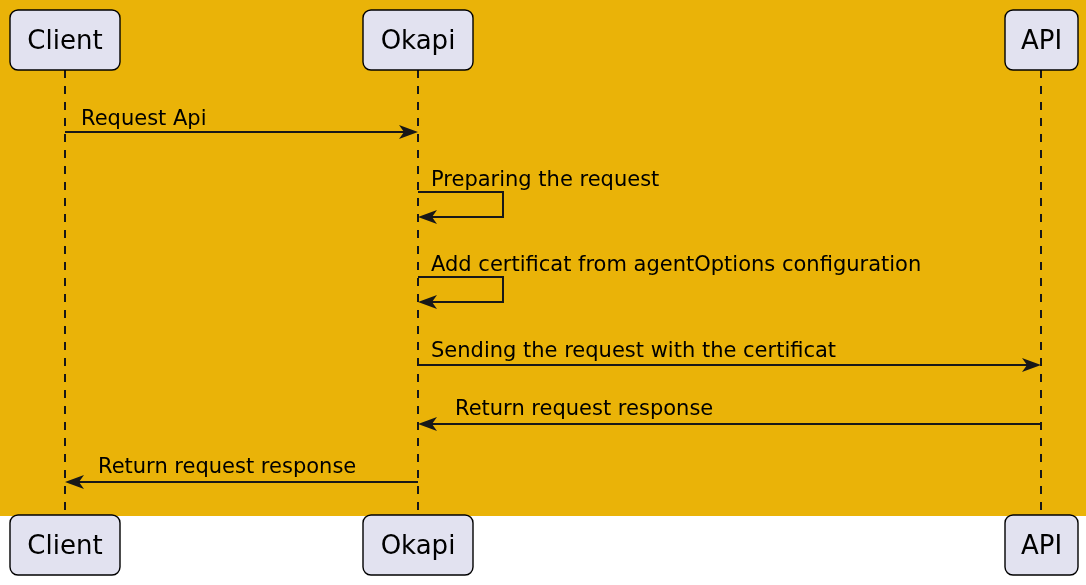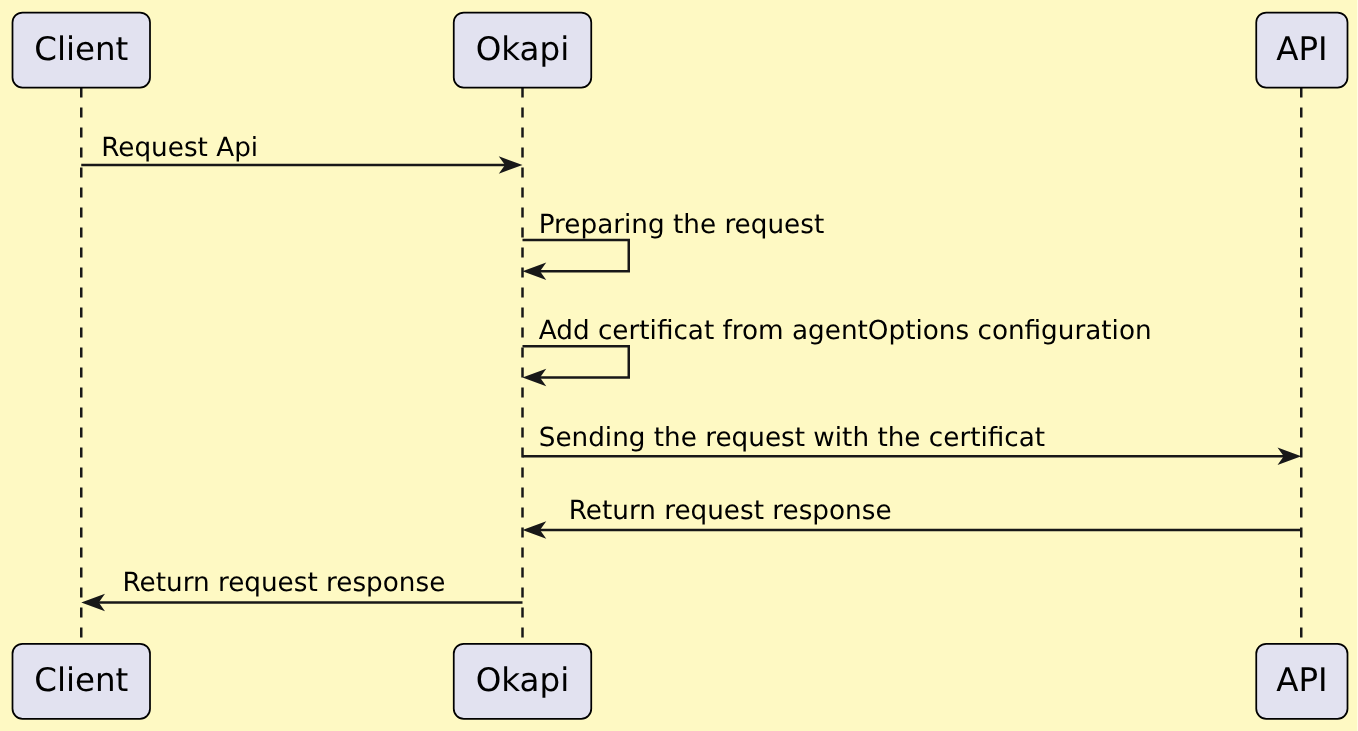--- a/index.html
+++ b/index.html
@@ -10,22 +10,22 @@
   }
   body {
     width: 1086px;
     height: 585px;
     font-family: "DejaVu Sans", sans-serif;
     overflow: hidden;
   }
   #diagram-root {
     position: relative;
     width: 1086px;
-    height: 585px;
-    background: #fef9c3;
+    height: 516px;
+    background: #eab308;
   }
   #diagram-svg {
     position: absolute;
     top: 0;
     left: 0;
     width: 1086px;
     height: 585px;
   }
   .participant-box rect {
     fill: #E2E2F0;

